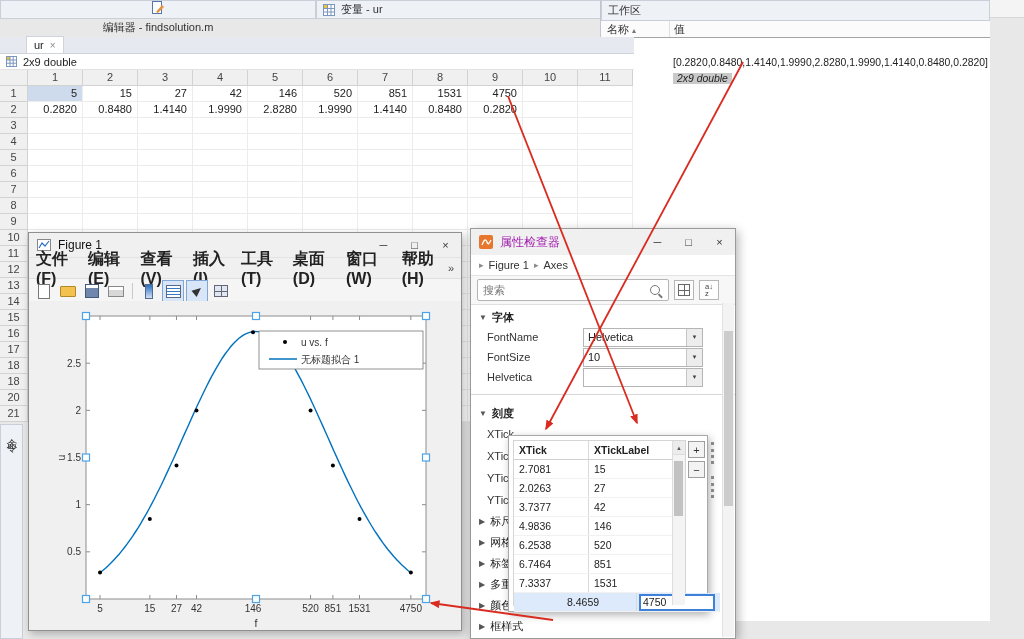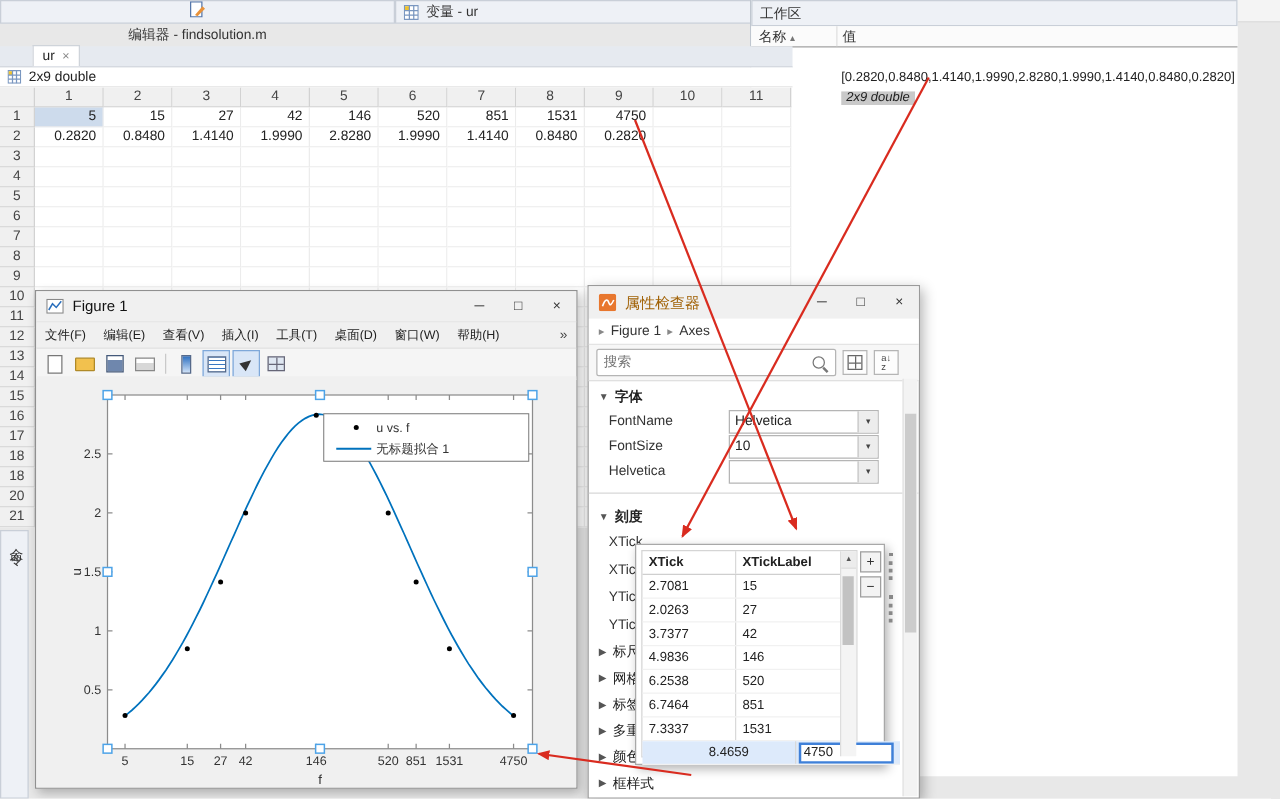--- a/index.html
+++ b/index.html
@@ -44,40 +44,40 @@
   .ws-sel{background:#c9c9c9;font-style:italic;padding:0 4px;}
   .ws-icon{display:flex;}
 
   
   #figure-window{background:#f0f0f0;border:1px solid #909090;box-shadow:2px 3px 8px rgba(0,0,0,.25);z-index:20;}
   .fig-titlebar{height:24px;background:#f0f0f0;display:flex;align-items:center;gap:7px;padding-left:8px;border-bottom:1px solid #e3e3e3;}
   .fig-titlebar .ttl{font-size:12px;color:#111;}
   .win-btns{margin-left:auto;display:flex;height:100%;}
   .win-btn{width:31px;height:100%;display:flex;align-items:center;justify-content:center;font-size:11px;color:#333;}
   .fig-menubar{height:20px;display:flex;align-items:center;background:#f0f0f0;}
-  .menu-item{padding:0 7px;font-size:10px;color:#222;}
+  .menu-item{padding:0 7px;font-size:16px;color:#222;font-weight:bold;}
   .menu-more{margin-left:auto;padding-right:7px;color:#444;}
   .fig-toolbar{height:24px;background:#f5f5f5;border-top:1px solid #e0e0e0;border-bottom:1px solid #d9d9d9;display:flex;align-items:center;padding-left:4px;gap:2px;}
   .tb-btn{width:20px;height:20px;display:flex;align-items:center;justify-content:center;border:1px solid transparent;}
   .tb-active{background:#d9e6f7;border:1px solid #7fa8d9;}
   .tb-sep{width:1px;height:16px;background:#c9c9c9;margin:0 3px;}
   .i-new{width:10px;height:13px;background:#fff;border:1px solid #777;}
   .i-open{width:14px;height:9px;background:#f2c14e;border:1px solid #b08a28;border-radius:1px;}
   .i-save{width:12px;height:12px;border:1px solid #44597a;background:linear-gradient(#fff 0 3px,#6f87ad 3px);}
   .i-print{width:14px;height:9px;background:linear-gradient(#fff 0 3px,#d8d8d8 3px);border:1px solid #888;}
   .i-cbar{width:6px;height:13px;background:linear-gradient(#2d6fc0,#cfe2f8);border:1px solid #55698a;}
   .i-legend{width:13px;height:11px;border:1px solid #55698a;background:repeating-linear-gradient(#fff 0 2px,#3a78c2 2px 3px);}
   .i-pointer{width:0;height:0;border-left:9px solid #333;border-top:4px solid transparent;border-bottom:4px solid transparent;transform:rotate(-40deg);}
   .i-brush{width:12px;height:10px;border:1px solid #667;background:linear-gradient(#667,#667) 50% 0/1px 100% no-repeat,linear-gradient(#667,#667) 0 50%/100% 1px no-repeat,#dfe7f2;}
   .fig-client{position:absolute;left:0;top:68px;right:0;bottom:0;background:#f0f0f0;}
 
   
   #inspector{background:#fff;border:1px solid #9a9a9a;box-shadow:2px 3px 10px rgba(0,0,0,.3);z-index:30;}
   .insp-titlebar{height:26px;background:#f0f0f0;display:flex;align-items:center;gap:7px;padding-left:8px;}
-  .insp-titlebar .ttl{font-size:12px;color:#a16207;}
+  .insp-titlebar .ttl{font-size:12px;color:#a21caf;}
   .crumbs{height:20px;display:flex;align-items:center;gap:5px;padding-left:8px;background:#fff;border-bottom:1px solid #e4e4e4;color:#333;}
   .crumbs .ca{color:#888;font-size:9px;}
   .searchrow{height:28px;background:#f7f7f7;border-bottom:1px solid #e0e0e0;display:flex;align-items:center;padding-left:6px;gap:5px;}
   .searchbox{width:190px;height:20px;border:1px solid #b5b5b5;border-radius:2px;background:#fff;display:flex;align-items:center;}
   .searchbox input{flex:1;border:none;outline:none;font:inherit;font-size:11px;padding:0 5px;background:transparent;}
   .mag{width:8px;height:8px;border:1.4px solid #777;border-radius:50%;position:relative;margin-right:8px;flex:none;}
   .mag::after{content:"";position:absolute;width:5px;height:1.5px;background:#777;transform:rotate(45deg);right:-4px;bottom:-2px;}
   .sq-btn{width:18px;height:18px;border:1px solid #b5b5b5;background:#fdfdfd;display:flex;align-items:center;justify-content:center;}
   .gridglyph{width:10px;height:10px;border:1px solid #666;background:linear-gradient(#666,#666) 50% 0/1px 100% no-repeat,linear-gradient(#666,#666) 0 50%/100% 1px no-repeat;}
   .azglyph{font-size:7.5px;color:#444;line-height:1;}

